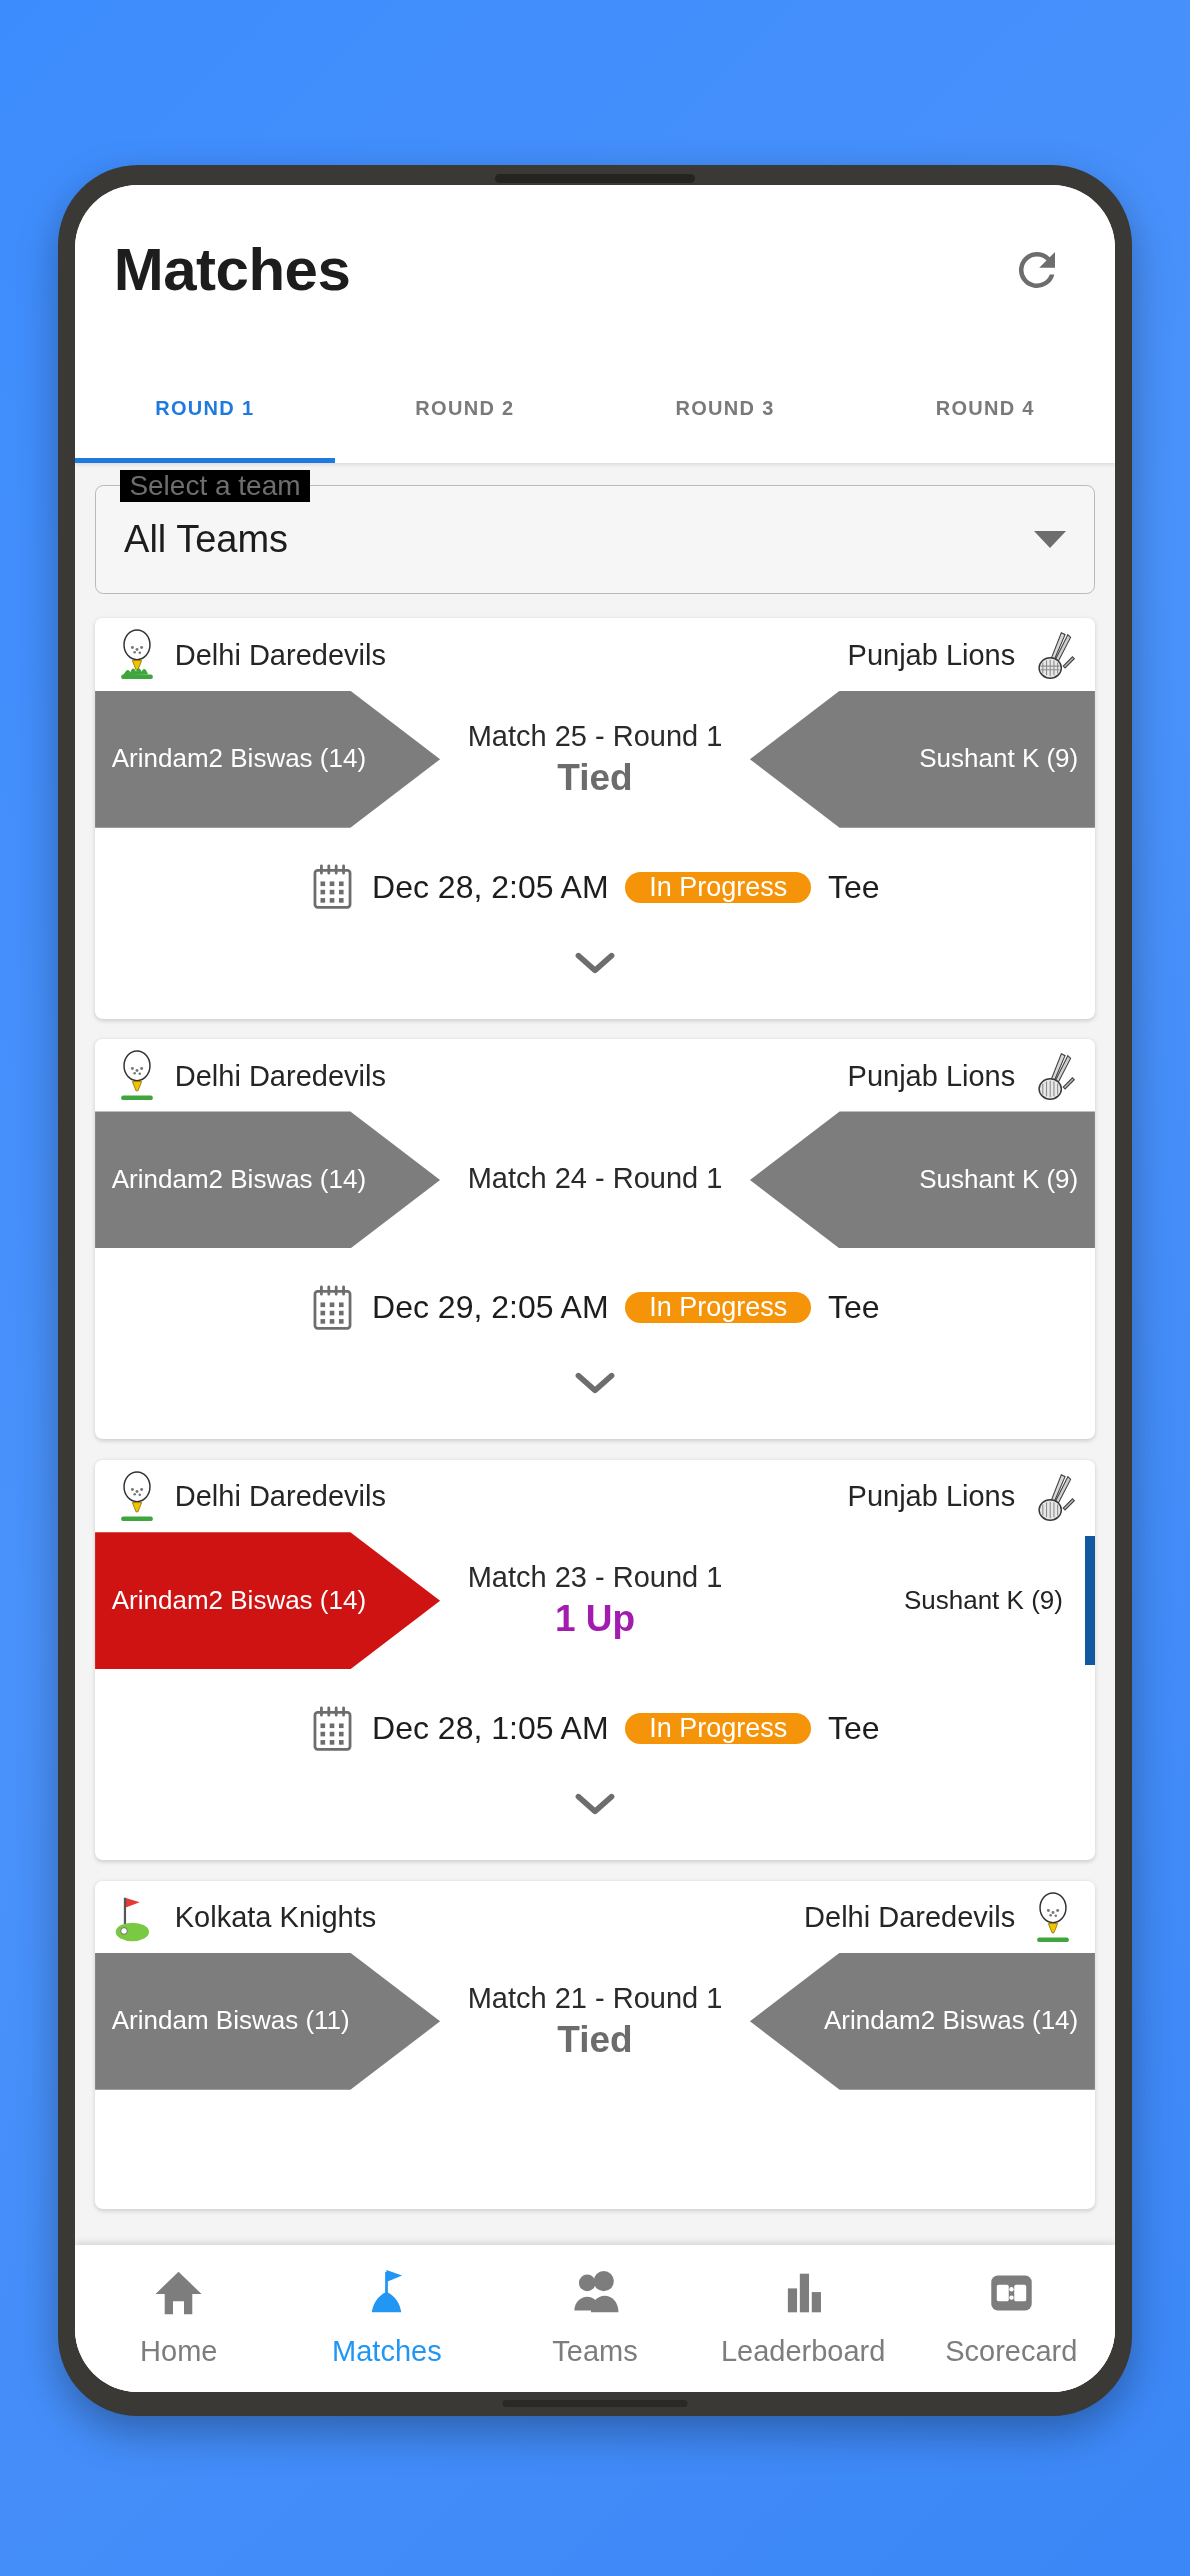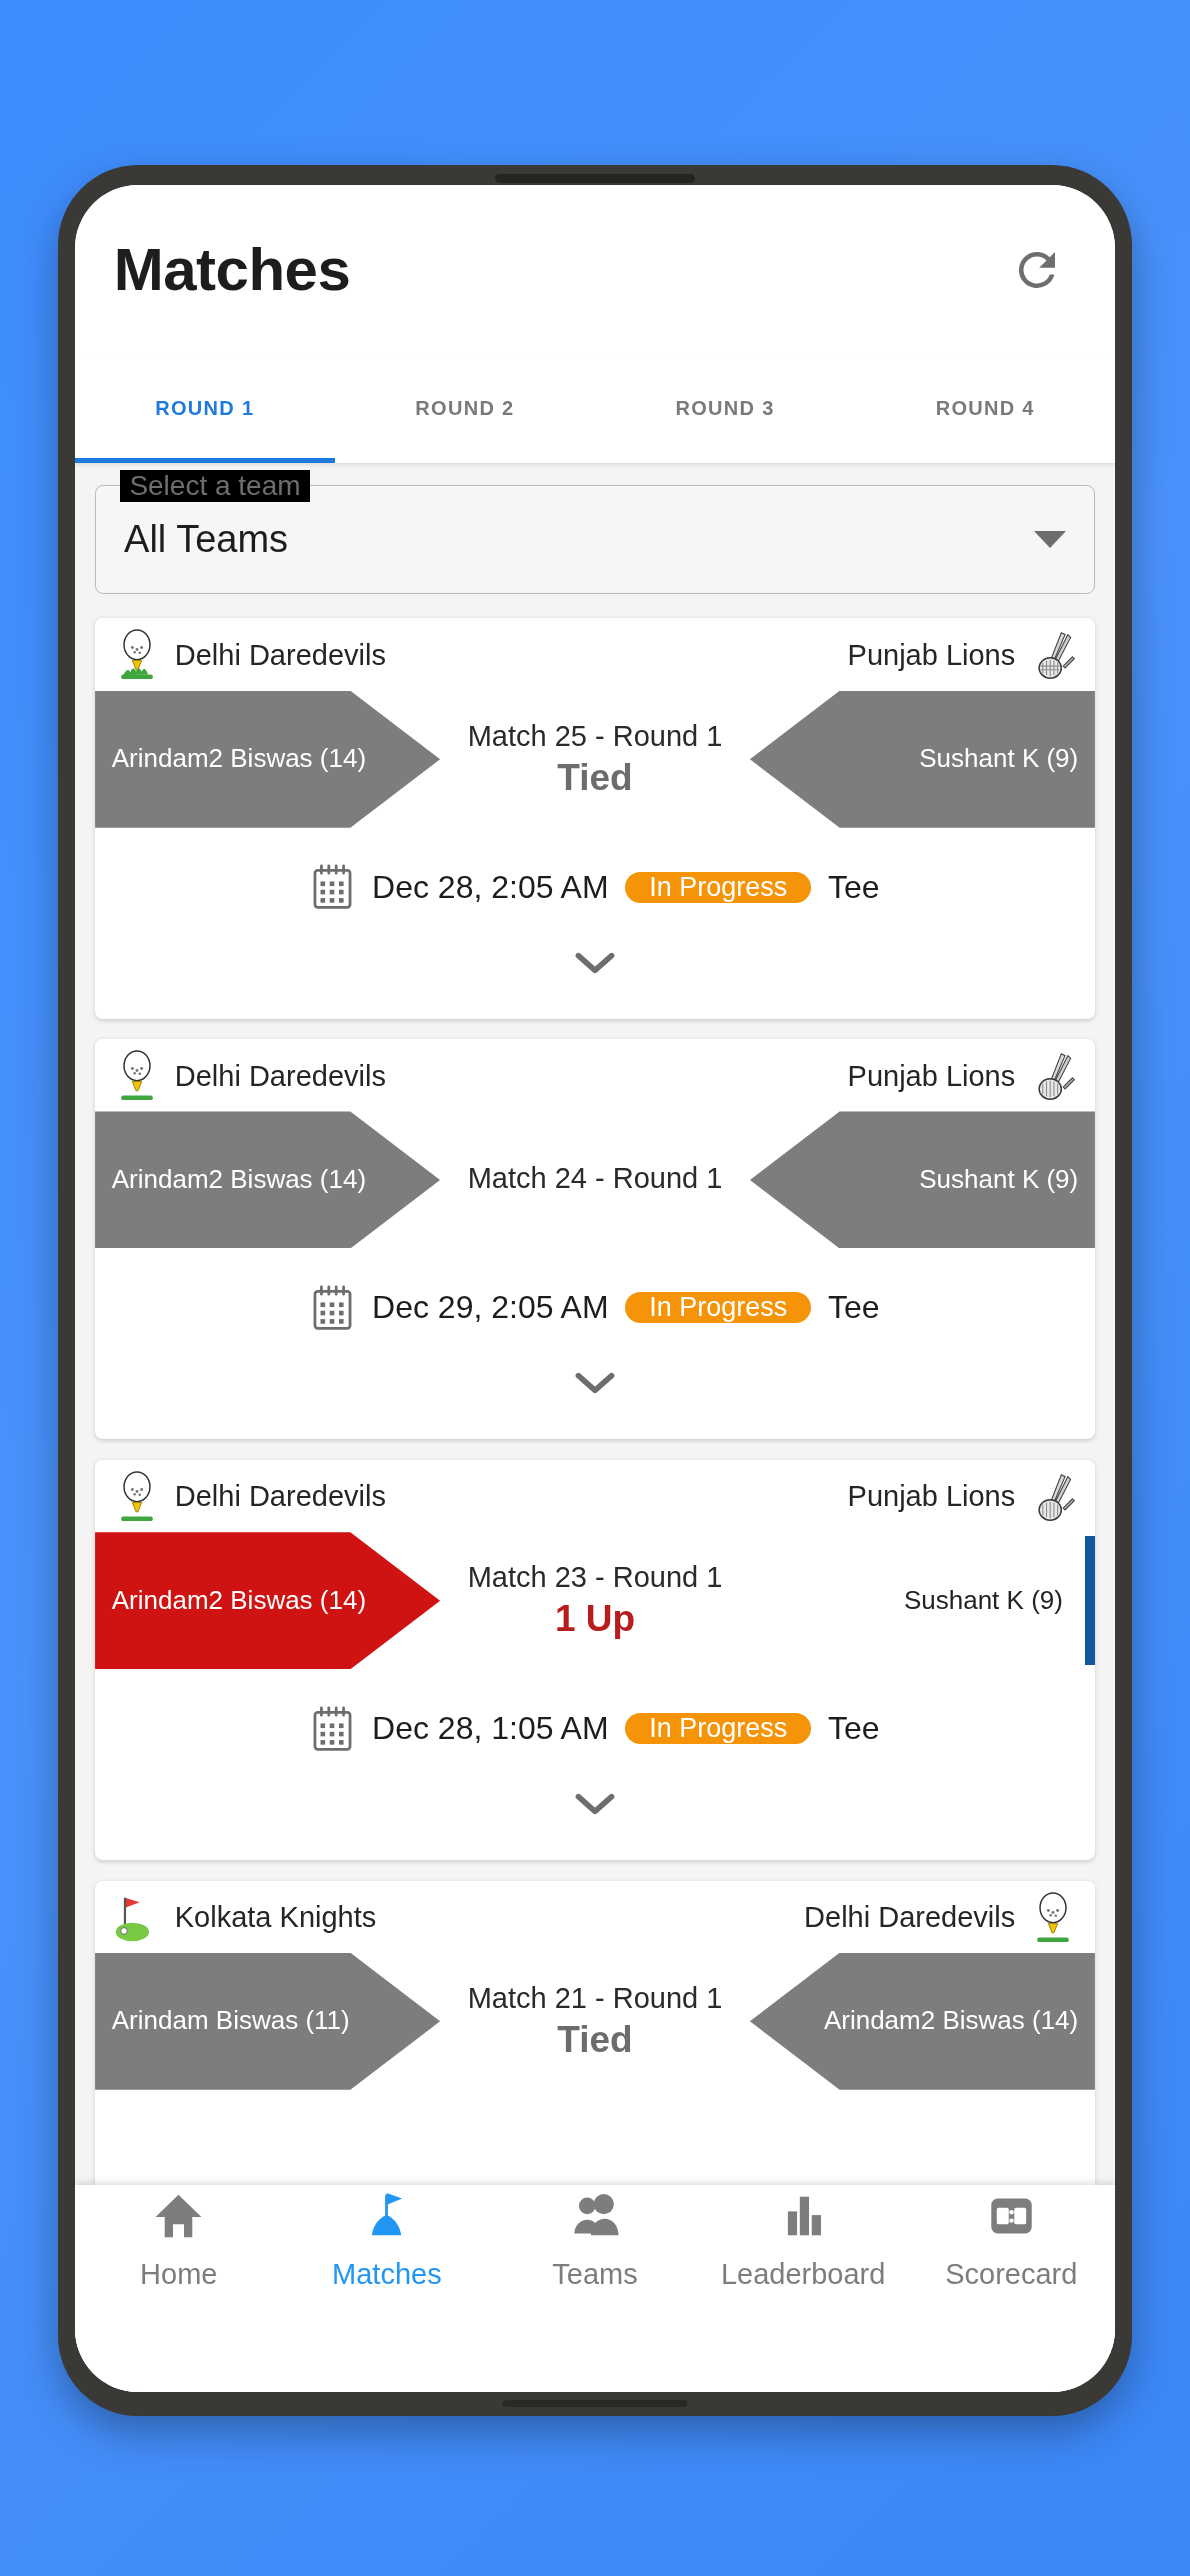--- a/index.html
+++ b/index.html
@@ -206,21 +206,21 @@
   .match-title{
     font-size:29px;
     color:#2a2a2a;
   }
   .match-result{
     font-size:37px;
     font-weight:700;
     color:#6c6c6c;
     margin-top:3.7px;
   }
-  .match-result.red{ color:#b91c1c; }
+  .match-result.red{ color:#a21caf; }
 
   
   .status{
     display:flex;align-items:center;justify-content:center;
     gap:16.7px;
     height:119px;
     font-size:32px;
     color:#1d1d1d;
   }
   .cal-icon{ width:45px;height:48px; }
@@ -237,26 +237,26 @@
     height:72px;
     display:flex;align-items:flex-start;justify-content:center;
     cursor:pointer;
   }
   .expander svg{ width:48px;height:32px; }
 
   
   .bottomnav{
     position:absolute;
     left:0;right:0;bottom:0;
-    height:207px;
+    height:147px;
     background:#ffffff;
     display:flex;
     box-shadow:0 -1.9px 7.4px rgba(0,0,0,.14);
     z-index:6;
-    padding-top:4px;
+    padding-top:21px;
   }
   .navitem{
     flex:1;
     display:flex;flex-direction:column;
     align-items:center;
     gap:15px;
     cursor:pointer;
     color:#7d7d7d;
   }
   .navitem.active{ color:#2196f3; }

